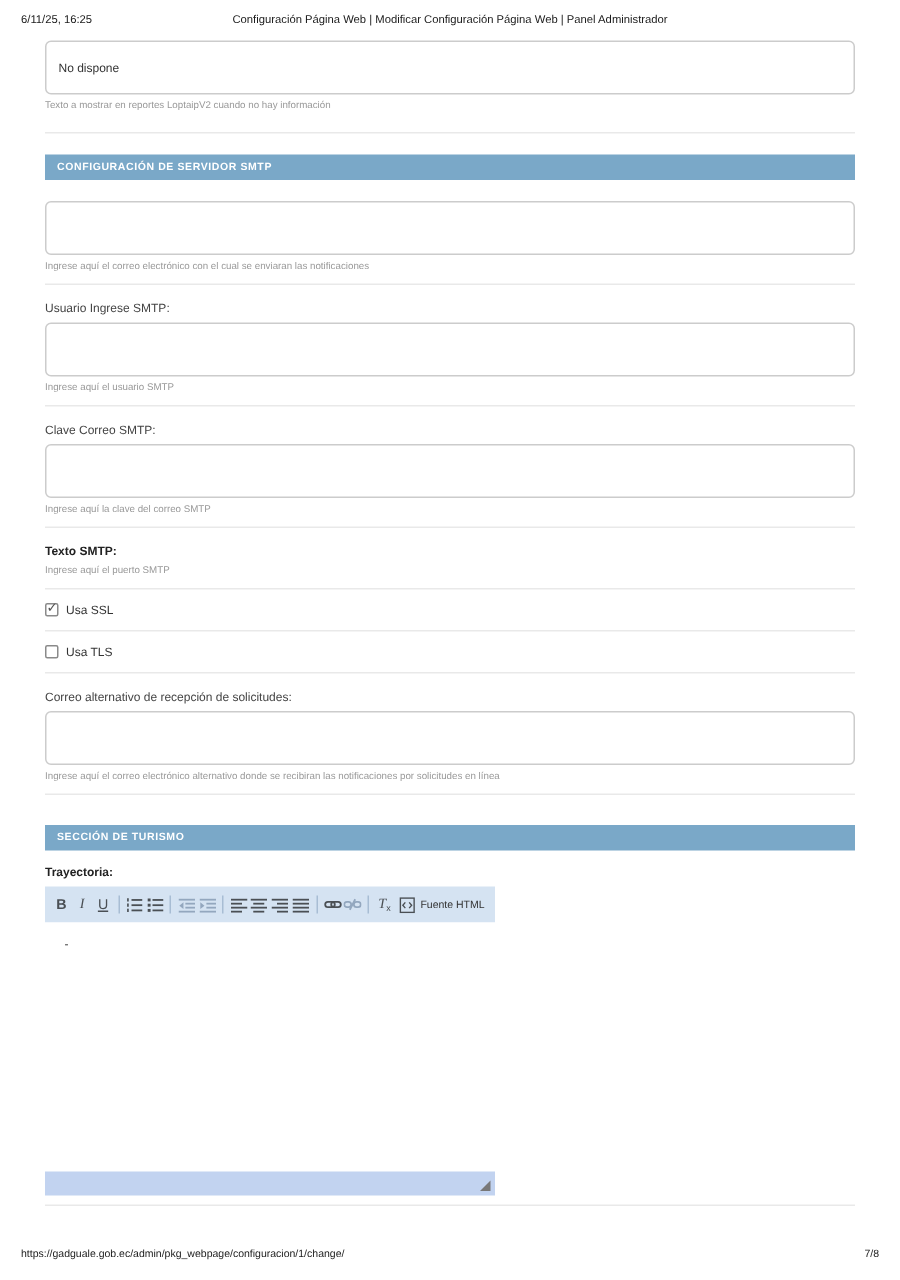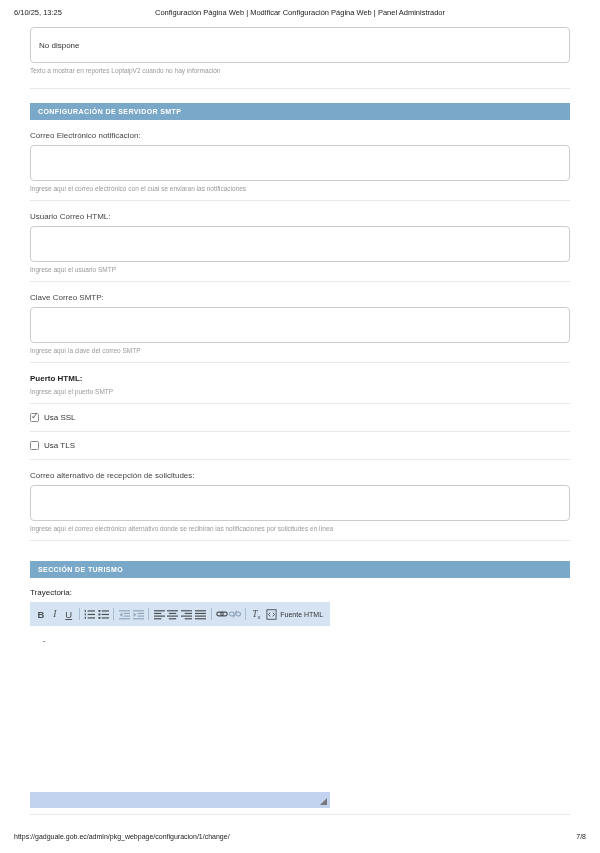--- a/index.html
+++ b/index.html
@@ -29,21 +29,21 @@
   .section-header.smtp { margin-top:14px; }
   .section-header.turismo { margin-top:20px; }
 
   
   .cbwrap { display:flex; align-items:center; }
   .cbox { position:relative; width:9px; height:9px; border:1px solid #8a8a8a; border-radius:1.5px; background:#fff; flex:0 0 auto; }
   .cbox .checkmark { position:absolute; left:0; top:-2px; font-size:9px; line-height:9px; color:#555; }
   .cblabel { margin-left:5px; font-size:8px; color:#333;text-align:center; }
 
   
-  .editor-label { margin-top:10px; font-size:8px; font-weight:normal; color:#222; }
+  .editor-label { margin-top:10px; font-size:8px; font-weight:bold; color:#222; }
   .editor { width:300px; }
   .toolbar { margin-top:5px; height:24px; background:var(--toolbar-bg,#d5e3f2); display:flex; align-items:center; padding:0 4px; }
   .tbtn { width:16px; height:18px; display:flex; align-items:center; justify-content:center; color:#4a4f54; cursor:pointer; }
   .tbtn.dis { color:#93a7be; }
   .tbtn svg { display:block; }
   .glyph-b { font-size:9.5px; font-weight:bold; }
   .glyph-i { font-size:9.5px; font-style:italic; font-family:"Liberation Serif","DejaVu Serif",serif; }
   .glyph-u { font-size:9.5px; text-decoration:underline; }
   .tsep { width:1px; height:12px; background:#a8bdd4; margin:0 3px; flex:0 0 auto; }
   .tx-t { font-size:9.5px; font-style:italic; font-family:"Liberation Serif","DejaVu Serif",serif; }
@@ -54,54 +54,53 @@
   .bottom-bar { position:relative; height:16px; background:var(--bbar-bg,#c2d3f0); }
   .resize-handle { position:absolute; right:3px; bottom:3px; width:0; height:0; border-left:7px solid transparent; border-bottom:7px solid #787878; cursor:nwse-resize; }
   .editor-end-line { margin-top:6px; border-bottom:1px solid #e9e9e9; }
 </style>
 </head>
 <body>
 
 <div class="page">
 
   <div class="print-header">
-    <span class="ph-date">6/10/25, 13:25</span>
+    <span class="ph-date">6/11/25, 16:25</span>
     <div class="ph-title">Configuración Página Web | Modificar Configuración Página Web | Panel Administrador</div>
   </div>
 
   <div class="content">
 
     <div class="row first">
       <input class="tinput" type="text" value="No dispone" style="">
       <div class="help">Texto a mostrar en reportes LoptaipV2 cuando no hay información</div>
     </div>
 
     <div class="section-header smtp">CONFIGURACIÓN DE SERVIDOR SMTP</div>
 
     <div class="row std">
-      <div class="flabel">Correo Electrónico notificacion:</div>
       <input class="tinput" type="text" value="" style="">
       <div class="help">Ingrese aquí el correo electrónico con el cual se enviaran las notificaciones</div>
     </div>
 
 
     <div class="row std">
-      <div class="flabel">Usuario Correo HTML:</div>
+      <div class="flabel">Usuario Ingrese SMTP:</div>
       <input class="tinput" type="text" value="" style="">
       <div class="help">Ingrese aquí el usuario SMTP</div>
     </div>
 
     <div class="row std">
       <div class="flabel">Clave Correo SMTP:</div>
       <input class="tinput" type="text" value="" style="">
       <div class="help">Ingrese aquí la clave del correo SMTP</div>
     </div>
 
     <div class="row std">
-      <div class="flabel bold">Puerto HTML:</div>
+      <div class="flabel bold">Texto SMTP:</div>
       <div class="help">Ingrese aquí el puerto SMTP</div>
     </div>
 
     <div class="row cb">
       <div class="cbwrap">
         <span class="cbox" data-checked="true">
             <span class="checkmark">✓</span>
           </span>
         <span class="cblabel">Usa SSL</span>
       </div>

